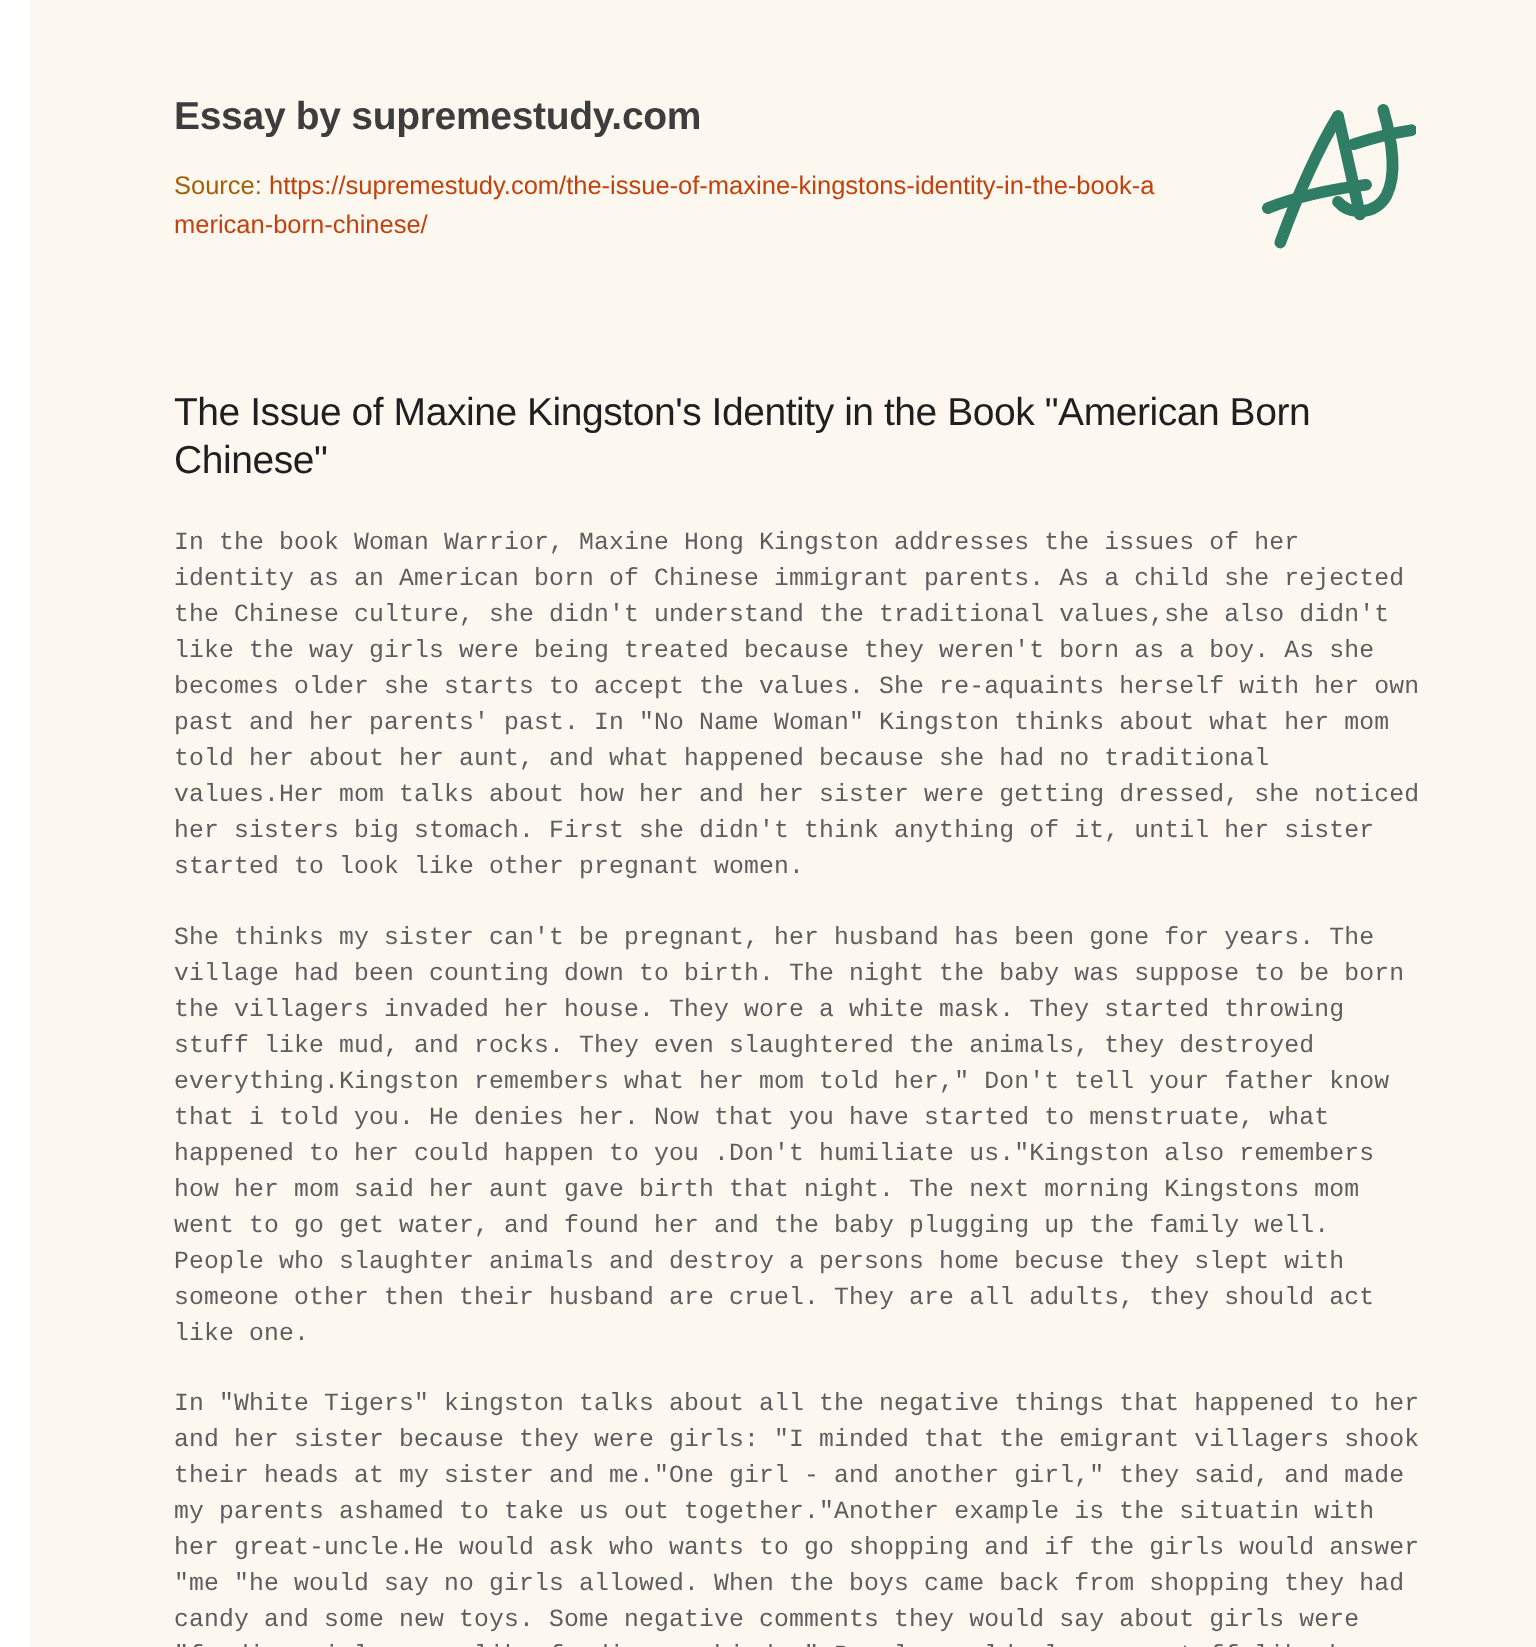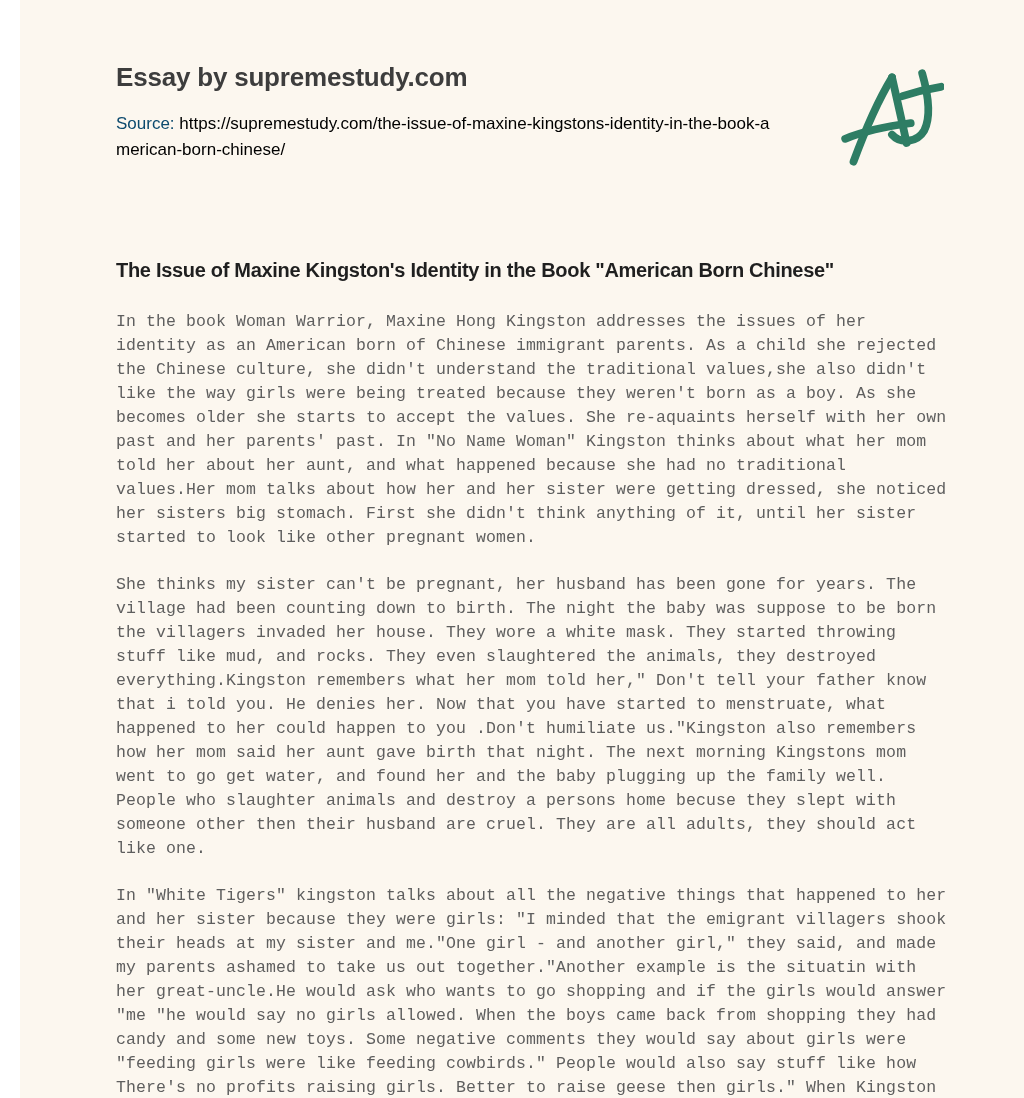--- a/index.html
+++ b/index.html
@@ -20,38 +20,38 @@
     font-weight: 700;
     color: #3d3d3d;
     letter-spacing: -0.2px;
   }
   .source-line {
     margin: 18px 0 0 0;
     font-size: 17px;
     line-height: 1.55;
     max-width: 656px;
   }
-  .source-label { color: #0c4a6e; }
+  .source-label { color: #a16207; }
   .source-link {
-    color: #000000;
+    color: #c2410c;
     text-decoration: none;
     word-break: break-all;
   }
   .logo {
     position: absolute;
     top: 66px;
     right: 100px;
     width: 104px;
     height: 104px;
   }
   .logo svg { width: 100%; height: 100%; display: block; }
   .essay-title {
     margin: 94px 0 0 0;
-    font-size: 20px;
-    font-weight: 700;
+    font-size: 26px;
+    font-weight: 400;
     line-height: 1.25;
     color: #1f1f1f;
     letter-spacing: -0.3px;
     max-width: 832px;
   }
   .para {
     margin: 23px 0 0 0;
     font-size: 16.5px;
     line-height: 24px;
     color: #5e5e5e;

